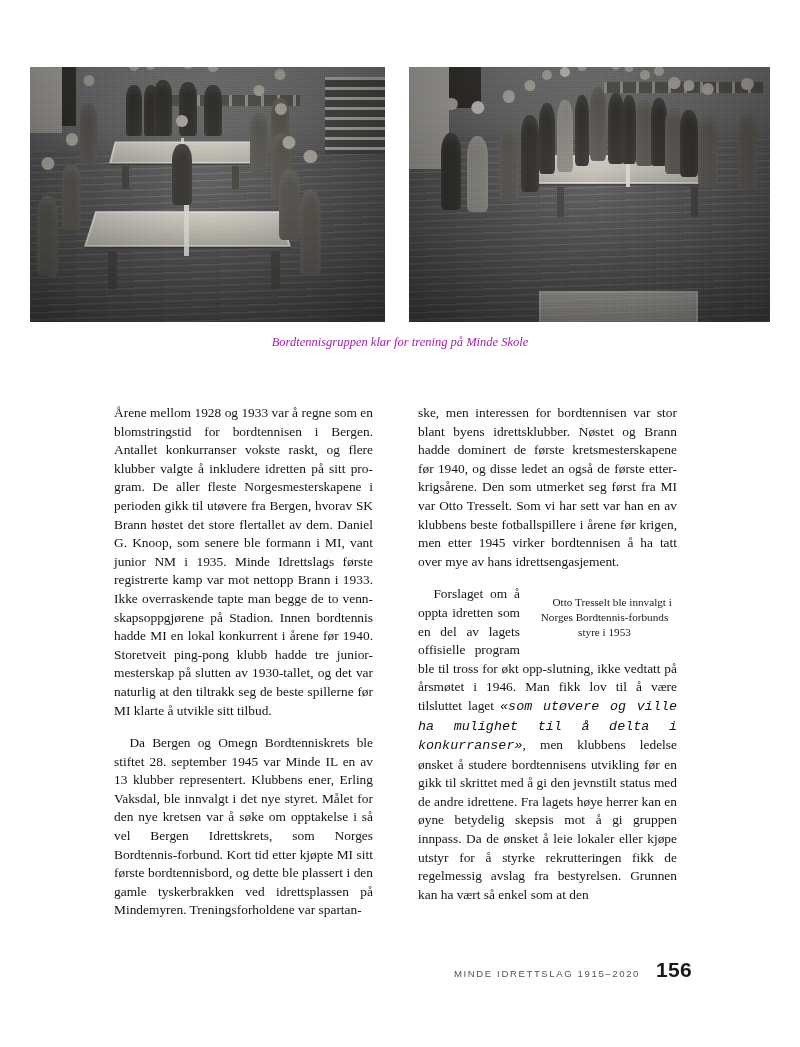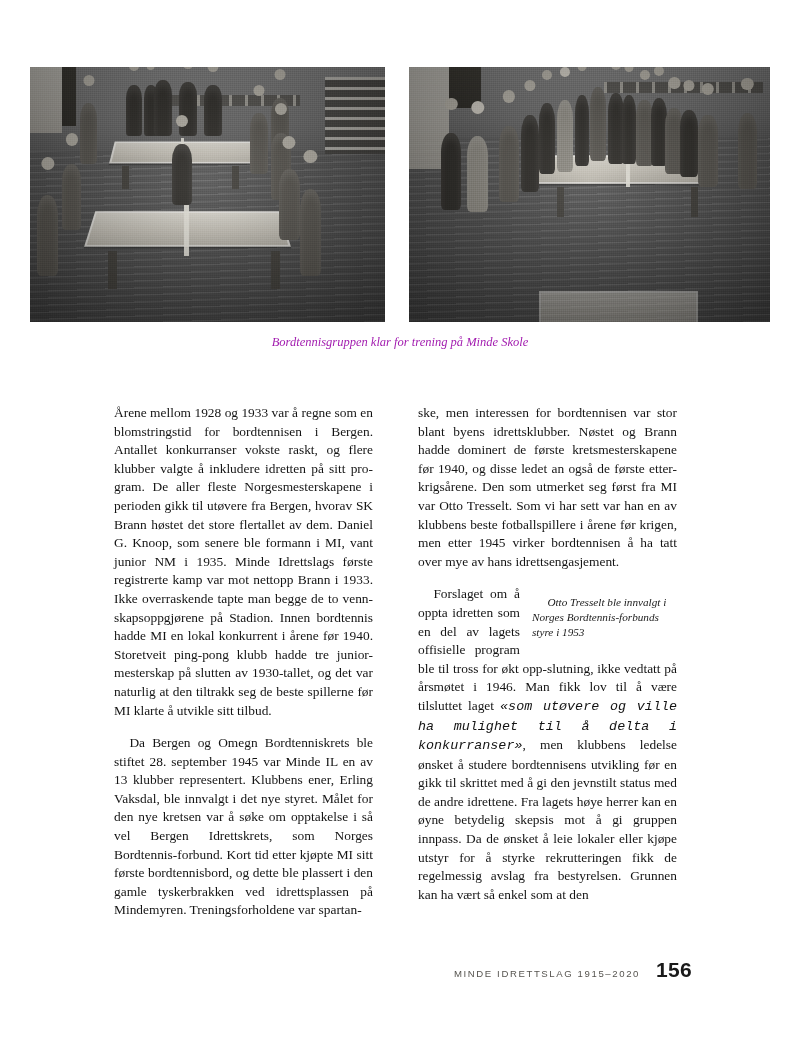--- a/index.html
+++ b/index.html
@@ -244,24 +244,23 @@
     transform: skewX(-3deg);
   }
   .p-tie {
     position: absolute;
     left: 46%; bottom: 0;
     width: 8%; height: 14%;
     background: linear-gradient(180deg,#6d6a63,#45423c);
   }
   .portrait-caption {
     margin-top: 6px;
-    font-style: italic;
     font-size: 11.2px;
     line-height: 14.6px;
-    text-align: left;
+    text-align: center;
     color: #1a1a1a;
   }
 
   
   .footer {
     position: absolute;
     left: 404px;
     top: 958px;
     width: 288px;
     display: flex;

